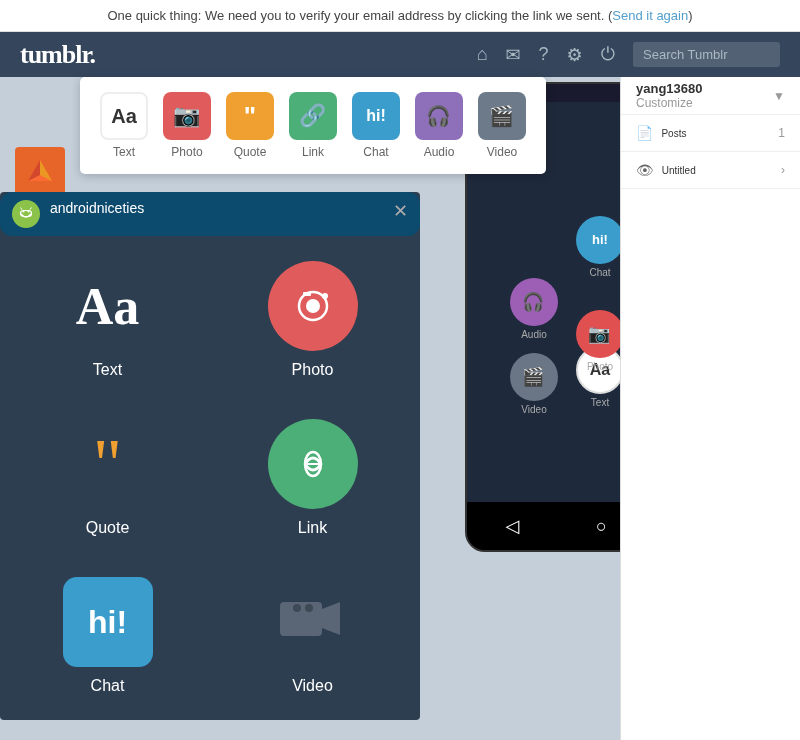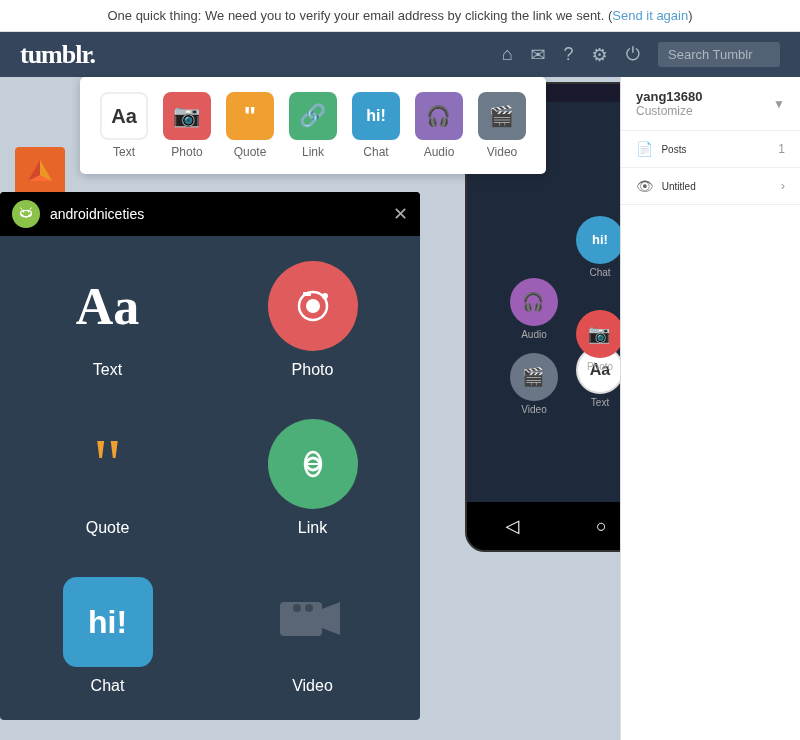--- a/index.html
+++ b/index.html
@@ -42,21 +42,21 @@
       font-size: 18px;
       cursor: pointer;
     }
     .search-box {
       background: rgba(255,255,255,0.15);
       border: none;
       border-radius: 3px;
       padding: 5px 10px;
       color: #fff;
       font-size: 13px;
-      width: 122px;
+      width: 147px;
       outline: none;
     }
     .search-box::placeholder { color: #aab8c2; }
 
     
     .main-area {
       display: flex;
       height: calc(740px - 75px);
       background: #c4cfda;
       position: relative;
@@ -142,25 +142,26 @@
       top: 115px;
       left: 0;
       width: 420px;
       background: #2d3e50;
       border-radius: 4px;
       overflow: hidden;
       z-index: 5;
     }
 
     .post-panel-header {
-      background: #000000;
-      display: flex;
-      align-items: center;
+      background: #0c4a6e;
+      display: flex;
+      align-items: flex-start;
       padding: 8px 12px;
       gap: 10px;
+      border-radius: 12px;
     }
     .android-icon {
       width: 28px;
       height: 28px;
       background: #8bc34a;
       border-radius: 50%;
       display: flex;
       align-items: center;
       justify-content: center;
       color: #fff;
@@ -233,21 +234,21 @@
     .sidebar {
       position: absolute;
       right: 0;
       top: 0;
       width: 180px;
       background: #fff;
       border-left: 1px solid #ddd;
       height: 100%;
     }
     .sidebar-user {
-      padding: 12px 15px;
+      padding: 4px 15px;
       background: #fff;
       border-bottom: 1px solid #eee;
       display: flex;
       align-items: center;
       justify-content: space-between;
     }
     .sidebar-username { font-weight: bold; font-size: 13px; color: #333; }
     .sidebar-blog { font-size: 12px; color: #999; }
     .sidebar-item {
       display: flex;

